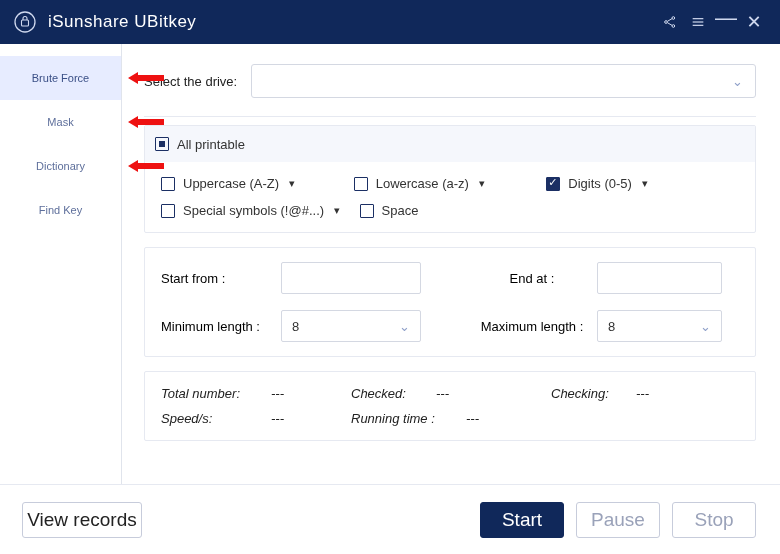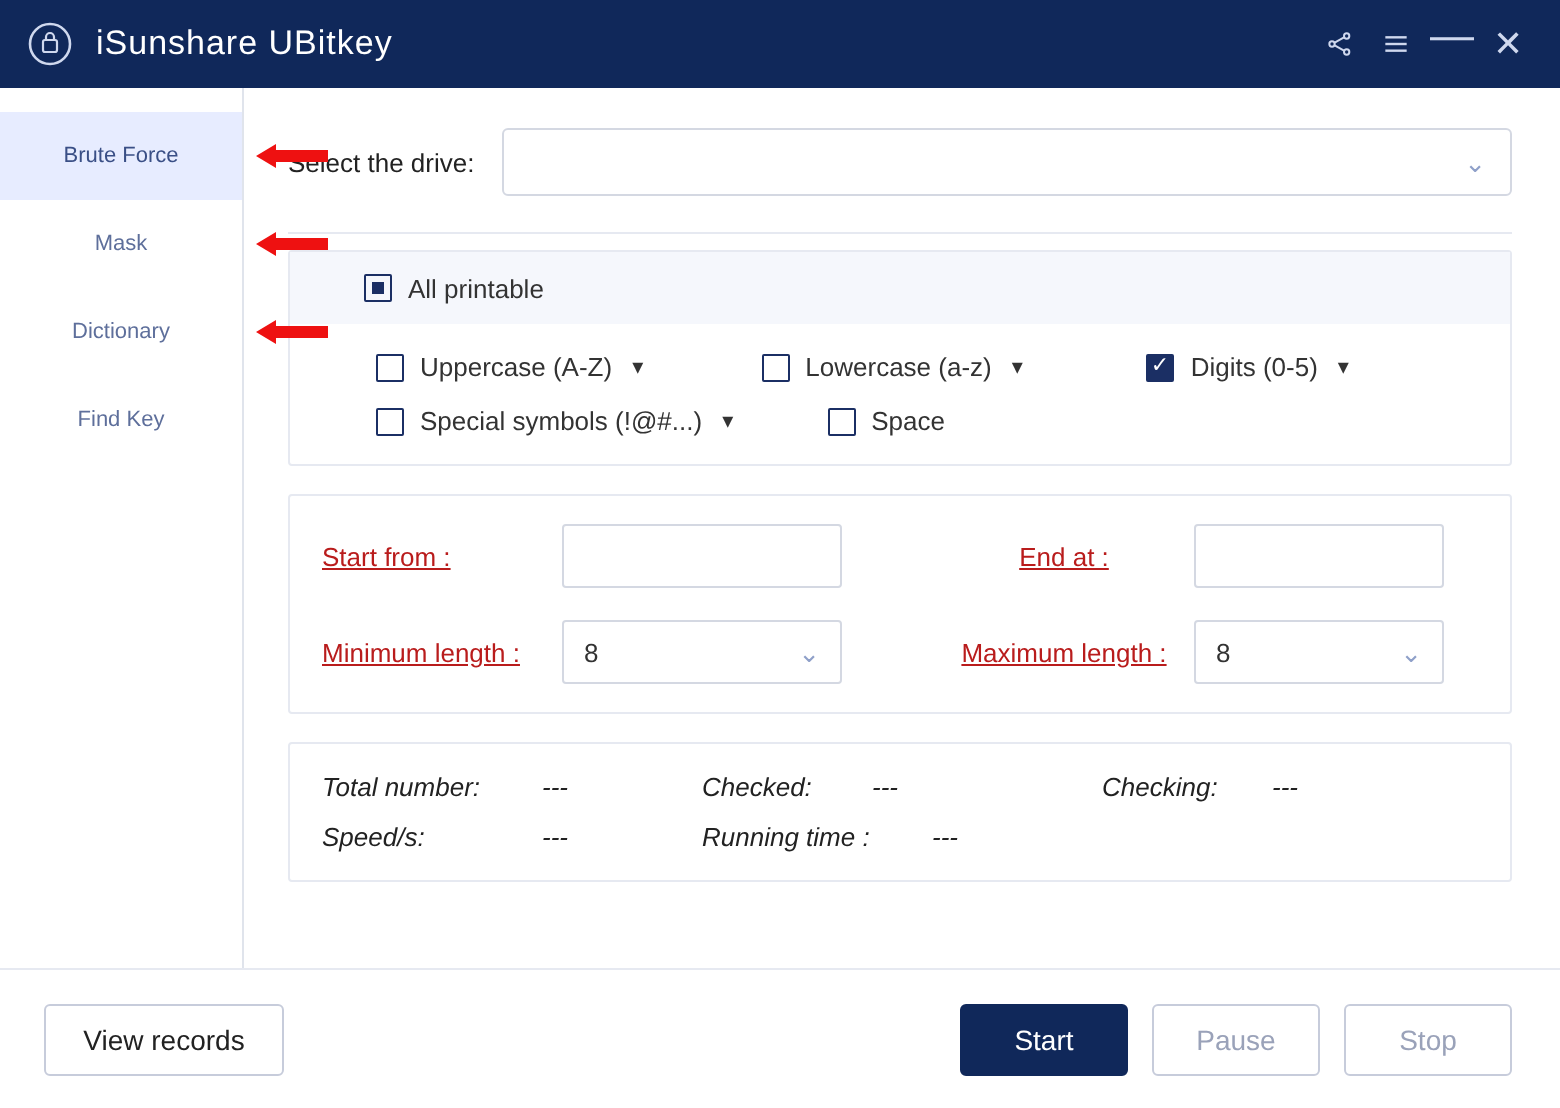--- a/index.html
+++ b/index.html
@@ -19,50 +19,50 @@
 .row-drive { display:flex; align-items:center; gap: 14px; margin: 8px 0 18px 0; }
 .row-drive label { color: #222; }
 .drive-select { flex:1; height: 34px; border: 1px solid #d4d8e2; border-radius: 3px; display:flex; align-items:center; justify-content:flex-end; padding: 0 12px; cursor:pointer; }
 .drive-select .caret { color:#8fa0c9; }
 
 hr.sep { border: none; border-top: 1px solid #e6e9f1; margin: 0 0 8px 0; }
 
 .panel { border: 1px solid #e6e9f1; border-radius: 2px; margin-bottom: 14px; padding: 14px 16px; }
 
 .charset-top { display:flex; align-items:center; height: 36px; background:#f5f7fc; padding: 0 10px; margin: -14px -16px 14px -16px; }
-.chk { display:flex; align-items:center; gap: 8px; margin-right: 28px; margin-left: 27px; }
+.chk { display:flex; align-items:center; gap: 8px; margin-right: 28px; }
 .chkbox { width: 14px; height: 14px; border: 1px solid #1b2f64; border-radius: 1px; display:inline-block; position:relative; cursor:pointer; }
 .chkbox.indet::after { content:""; position:absolute; inset:3px; background:#1b2f64; }
 .chkbox.checked { background:#1b2f64; }
 .chkbox.checked::after { content:"✓"; color:#fff; font-size:11px; position:absolute; top:-2px; left:1px; }
 .chk span.caret { color:#333; margin-left:2px; font-size:11px; }
 .charset-row1 { display:flex; align-items:center; margin-bottom: 12px; }
 .charset-row1 .chk { width: 185px; }
 .charset-row2 { display:flex; align-items:flex-start; }
 .charset-row2 .chk { width: 185px; }
 
 .limits-row { display:flex; align-items:center; margin-bottom: 16px; }
 .limits-row:last-child { margin-bottom: 0; }
-.fldlabel { width: 120px; color:#b91c1c;text-decoration:underline; }
+.fldlabel { width: 120px; color:#000000; }
 .fldlabel.right { text-align: center; }
 .txtbox { width: 140px; height: 32px; border: 1px solid #d4d8e2; border-radius: 2px; padding: 0 10px; display:flex; align-items:center; justify-content:space-between; }
 .txtbox .caret { color:#8fa0c9; }
 .gap { width: 46px; }
 
 .stats-row { display:flex; align-items:center; margin-bottom: 10px; font-style: italic; }
 .stat { display:flex; align-items:center; gap: 10px; }
 .stat .label { color:#222; width: 100px; }
 .stat .val { color:#222; min-width: 40px; }
 .stats-row .stat:nth-child(1){ width: 190px; }
 .stats-row .stat:nth-child(2){ width: 200px; }
 .stats-row .stat:nth-child(3){ }
 
 .footer { height: 70px; border-top: 1px solid #e6e9f1; display:flex; align-items:center; padding: 0 24px 0 22px; gap: 12px; }
 .footer .spacer { flex:1; }
-.btn { height: 36px; min-width: 100px; border:1px solid #c7ccdb; background:#fff; border-radius: 3px; display:inline-flex; align-items:center; justify-content:center; font-size: 14px; cursor:pointer; color:#222; }
+.btn { height: 36px; min-width: 100px; border:1px solid #c7ccdb; background:#fff; border-radius: 3px; display:inline-flex; align-items:center; justify-content:center; font-size: 19px; cursor:pointer; color:#222; }
 .btn.primary { background:#10285a; color:#fff; border-color:#10285a; min-width:84px; }
 .btn.secondary { min-width:84px; color:#9aa2b9; }
 .btn.view { min-width:120px; }
 
 ::-webkit-scrollbar { width:6px; }
 ::-webkit-scrollbar-thumb { background:#dbe1ef; border-radius:3px; }
 </style>
 </head>
 <body>
 

